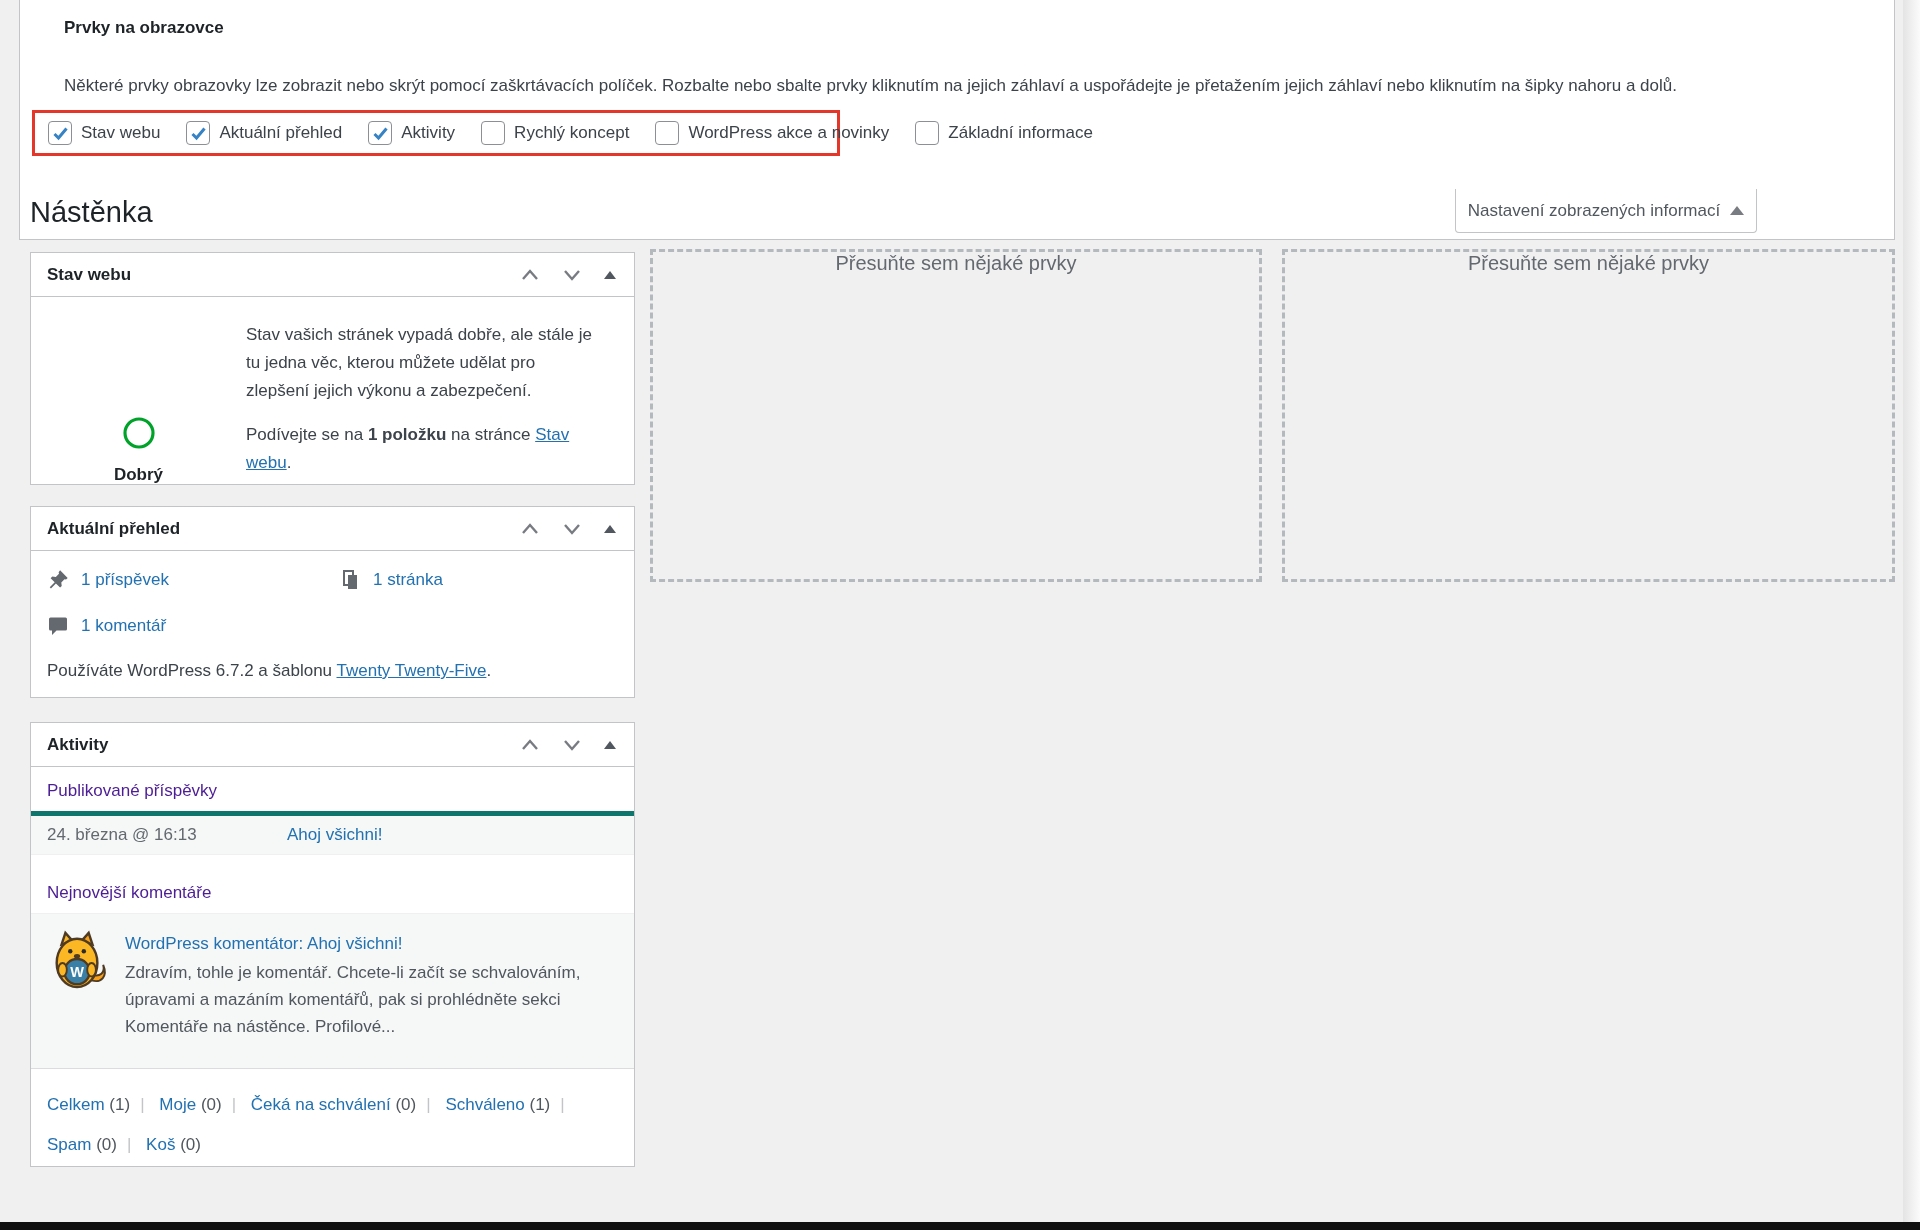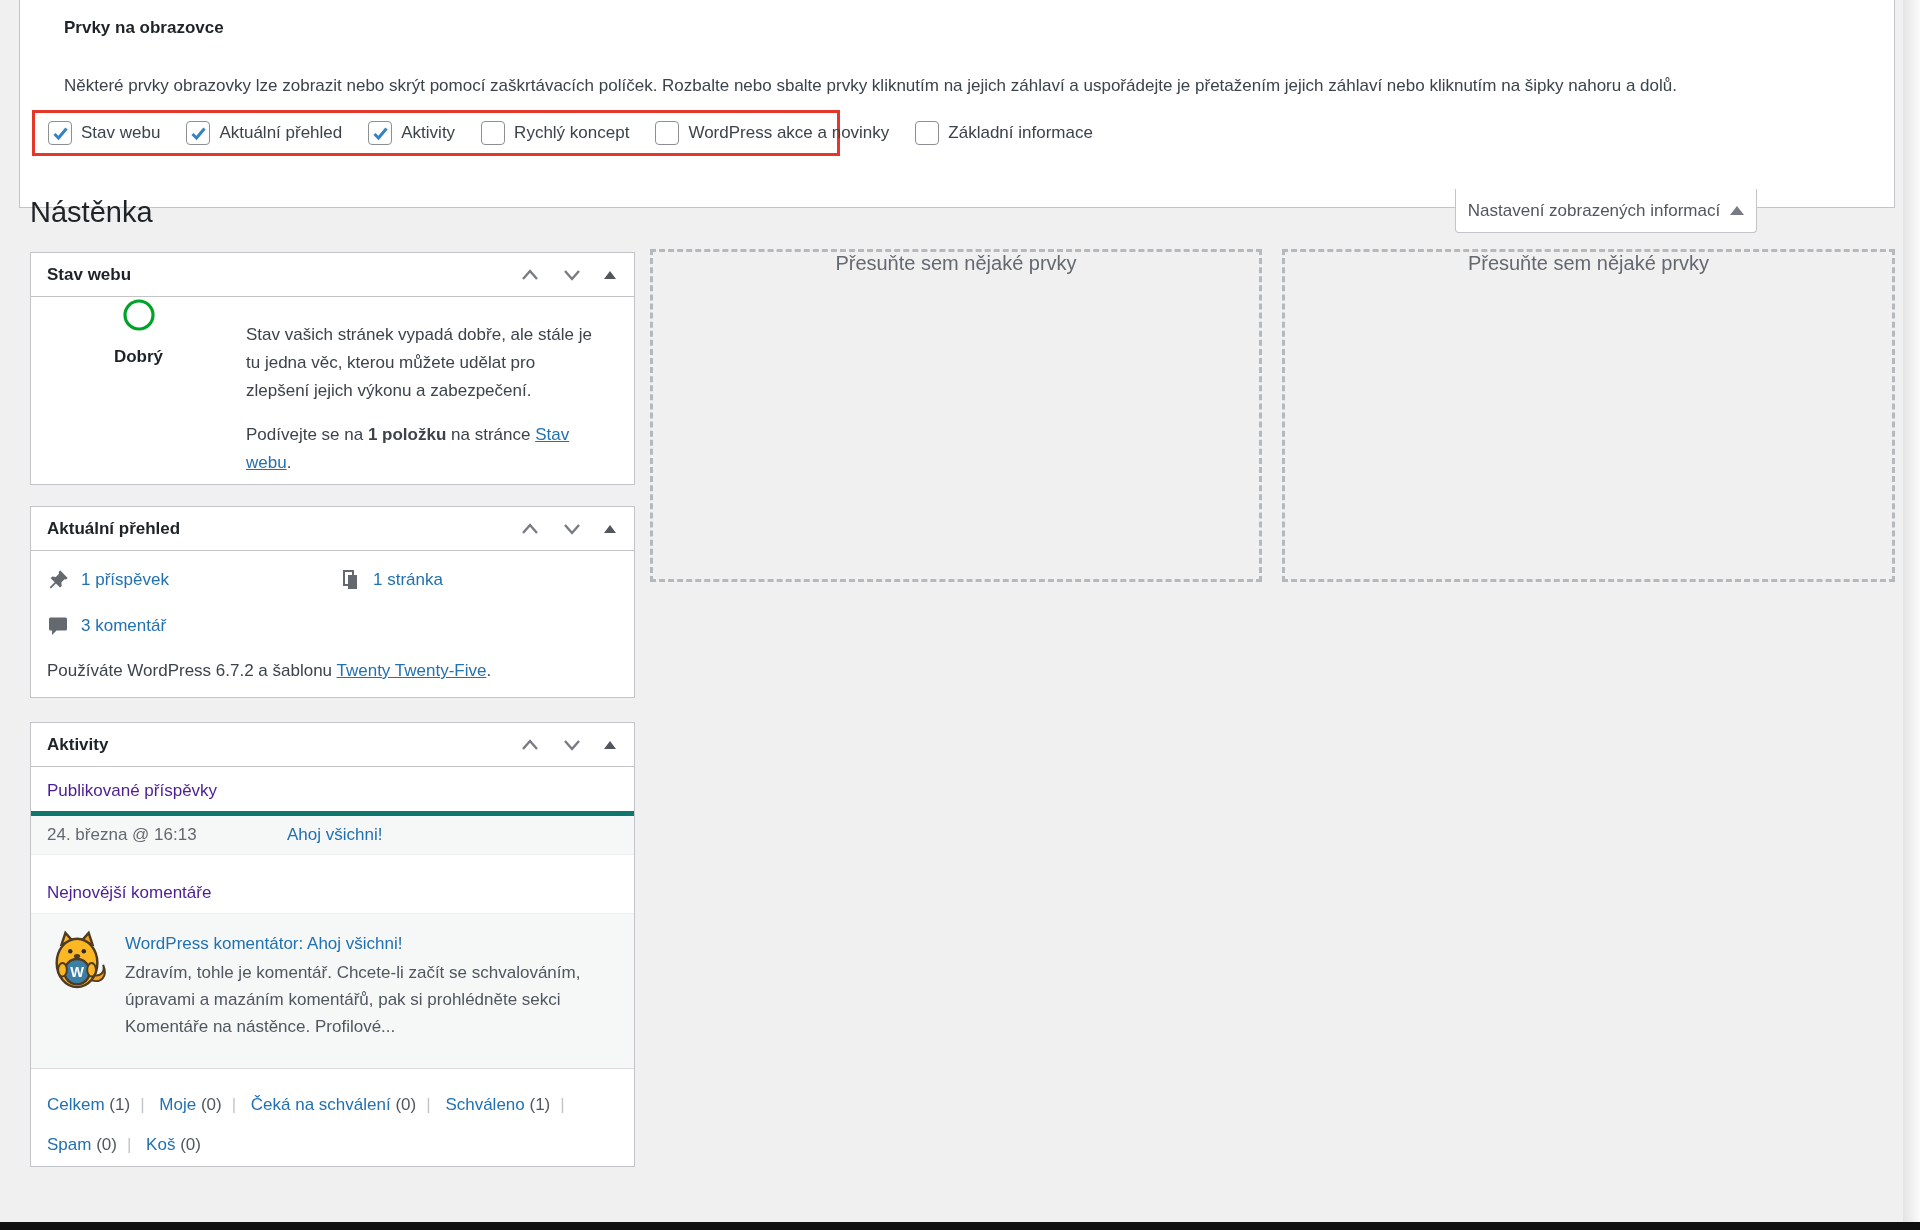--- a/index.html
+++ b/index.html
@@ -11,21 +11,21 @@
     font-family:"Liberation Sans", sans-serif;
     font-size:17px;
     color:#3c434a;
     overflow:hidden;
   }
   a { color:#2271b1; text-decoration:none; cursor:pointer; }
   a.u { text-decoration:underline; }
 
   
   .screen-panel {
-    position:absolute; left:19px; top:0; width:1876px; height:208px;
+    position:absolute; left:19px; top:0; width:1876px; height:240px;
     background:#fff;
     border:1px solid #c3c4c7; border-top:none;
   }
   .screen-panel .panel-title {
     position:absolute; left:44px; top:18px;
     font-size:17px; font-weight:bold; color:#1d2327;
   }
   .screen-panel .panel-desc {
     position:absolute; left:44px; top:76px; width:1700px;
     font-size:17px; color:#3c434a;
@@ -84,21 +84,21 @@
     border-left:6px solid transparent; border-right:6px solid transparent;
     border-bottom:8px solid #50575e;
   }
 
   #widget-site-health { left:30px; top:252px; height:233px; }
   #widget-glance      { left:30px; top:506px; height:192px; }
   #widget-activity    { left:30px; top:722px; height:445px; }
 
   
   .sh-content { display:flex; height:188px; }
-  .sh-left { width:215px; display:flex; flex-direction:column; align-items:center; justify-content:flex-start; gap:14px; }
+  .sh-left { width:215px; display:flex; flex-direction:column; align-items:center; justify-content:flex-end; gap:14px; }
   .sh-status { font-weight:bold; color:#1d2327; }
   .sh-right { padding:24px 24px 8px 0; }
   .sh-right p { width:352px; line-height:28px; color:#3c434a; }
   .sh-right p + p { margin-top:16px; }
 
   
   .glance-content { padding:18px 16px 0 16px; }
   .glance-list { list-style:none; display:grid; grid-template-columns:292px 1fr; row-gap:24px; }
   .glance-list li { display:flex; align-items:center; gap:12px; }
   .glance-list svg { flex:0 0 auto; }
@@ -271,21 +271,21 @@
         <svg width="22" height="22" viewBox="0 0 22 22">
           <path d="M5 2h9v14H5z" fill="none" stroke="#646970" stroke-width="2"></path>
           <path d="M9 6h9v14H9z" fill="#646970"></path>
         </svg>
         <a>1 stránka</a>
       </li>
       <li>
         <svg width="22" height="22" viewBox="0 0 22 22">
           <path d="M3.5 2.5h15a1.5 1.5 0 011.5 1.5v10a1.5 1.5 0 01-1.5 1.5H9.5L5 20v-4.5H3.5A1.5 1.5 0 012 14V4a1.5 1.5 0 011.5-1.5z" fill="#646970"></path>
         </svg>
-        <a>3 komentář</a>
+        <a>1 komentář</a>
       </li>
     </ul>
     <p class="glance-version"><span>Používáte WordPress 6.7.2 a šablonu </span><a class="u">Twenty Twenty-Five</a><span>.</span></p>
   </div>
 </div>
 
 <div class="widget" id="widget-activity">
   <div class="widget-header">
     <span class="widget-title">Aktivity</span>
     <span class="widget-controls">

